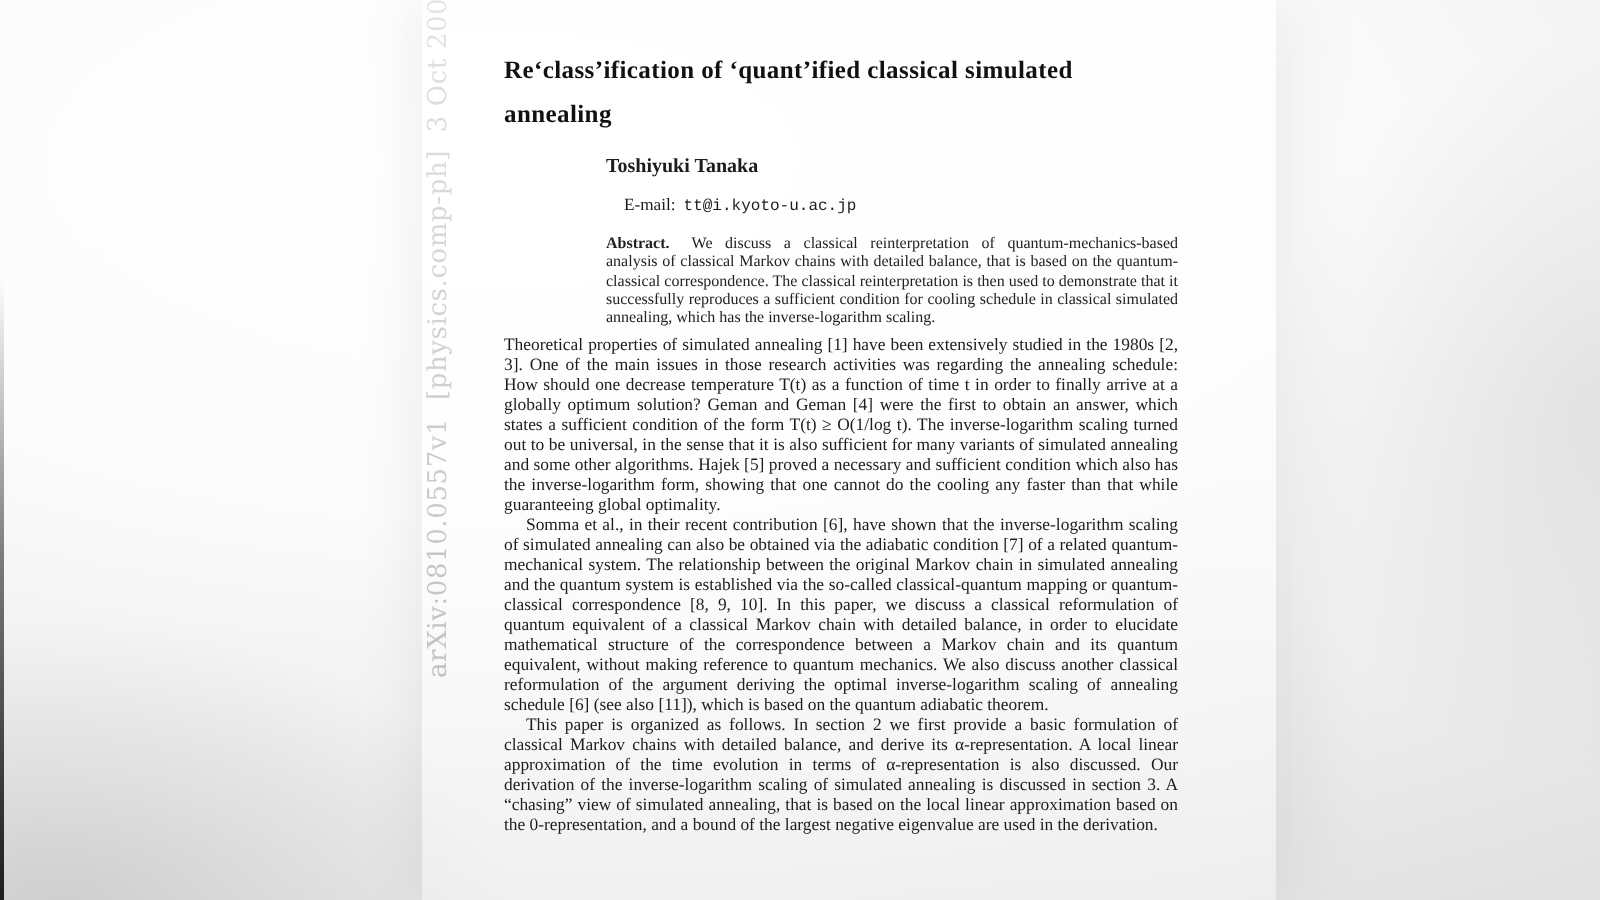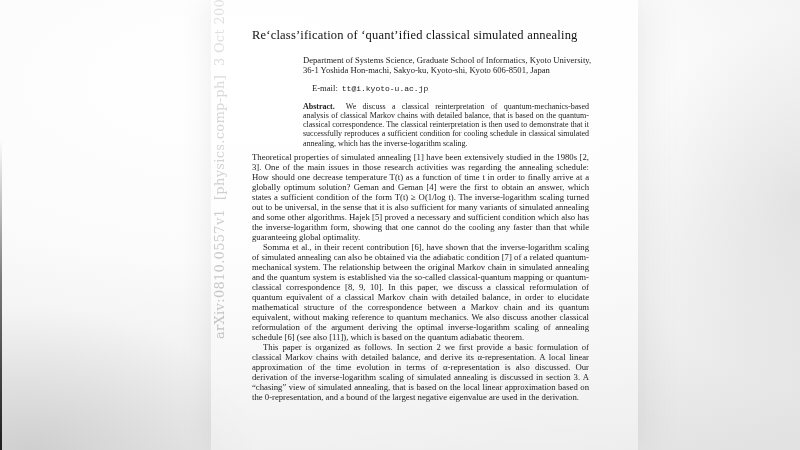--- a/index.html
+++ b/index.html
@@ -27,21 +27,21 @@
     white-space: pre;
   }
   .paper {
     position: absolute; left: 211px; top: 0; width: 427px; height: 450px;
     background: linear-gradient(to bottom, rgba(255,255,255,0.75), rgba(255,255,255,0.35));
     box-shadow: 14px 0 34px rgba(0,0,0,0.05), -10px 0 26px rgba(0,0,0,0.04);
   }
   .content { margin-left: 41px; width: 337px; }
   .title {
     margin: 24px 0 10px 0; width: 337px;
-    font-size: 12.5px; font-weight: normal; line-height: 22px; letter-spacing: 0.2px;
+    font-size: 12.5px; font-weight: bold; line-height: 22px; letter-spacing: 0.2px;
     color: #111;
   }
   .author { margin-top: 3px; margin-left: 51px; font-size: 10px; font-weight: bold; line-height: 12px; }
   .affil { margin-top: 4px; margin-left: 51px; font-size: 8.6px; line-height: 9.8px; color: #222; width: 290px; }
   .email-line { margin-top: 7px; margin-left: 60px; font-size: 8.6px; }
   .email-addr { font-family: "Liberation Mono", "DejaVu Sans Mono", monospace; font-size: 8px; margin-left: 4px; }
   .abstract {
     margin-top: 9px; margin-left: 51px; width: 286px;
     font-size: 8px; line-height: 9.3px; text-align: justify; color: #222;
   }
@@ -57,25 +57,22 @@
 <div class="stage">
   <div class="left-edge"></div>
 
   <div class="arxiv-stamp">arXiv:0810.0557v1  [physics.comp-ph]  3 Oct 2008</div>
 
   <div class="paper">
     <div class="content">
 
       <h1 class="title">Re‘class’ification of ‘quant’ified classical simulated annealing</h1>
 
+      <div class="author">Toshiyuki Tanaka</div>
 
-      <div class="affil">
-        <div>Department of Systems Science, Graduate School of Informatics, Kyoto University,</div>
-        <div>36-1 Yoshida Hon-machi, Sakyo-ku, Kyoto-shi, Kyoto 606-8501, Japan</div>
-      </div>
 
       <div class="email-line">
         <span>E-mail:</span><span class="email-addr">tt@i.kyoto-u.ac.jp</span>
       </div>
 
       <div class="abstract">
         <span class="abs-label">Abstract.</span><span>We discuss a classical reinterpretation of quantum-mechanics-based analysis of classical Markov chains with detailed balance, that is based on the quantum-classical correspondence. The classical reinterpretation is then used to demonstrate that it successfully reproduces a sufficient condition for cooling schedule in classical simulated annealing, which has the inverse-logarithm scaling.</span>
       </div>
 
 

